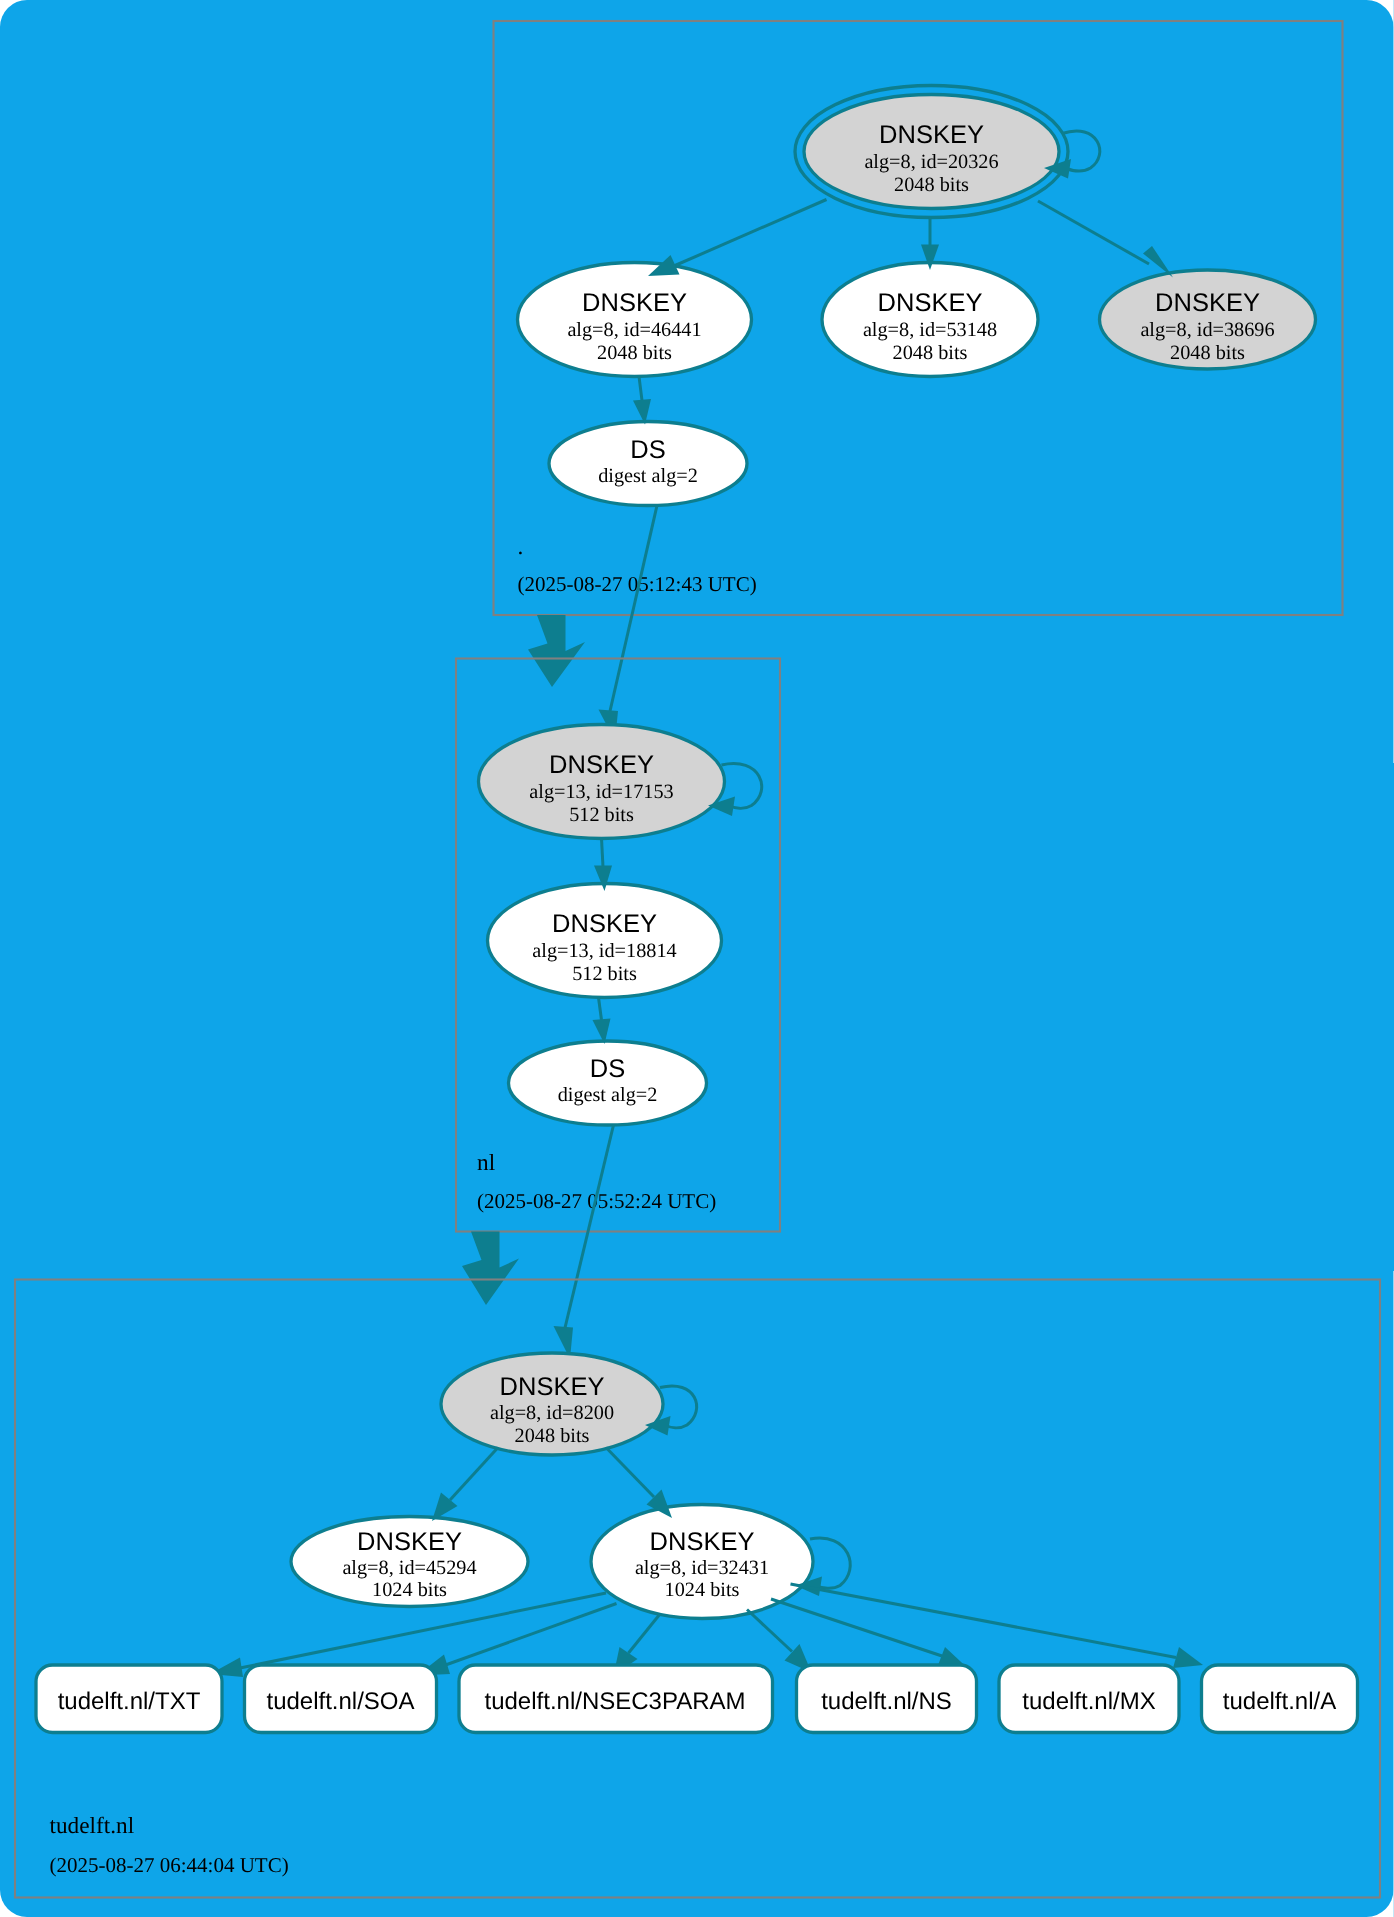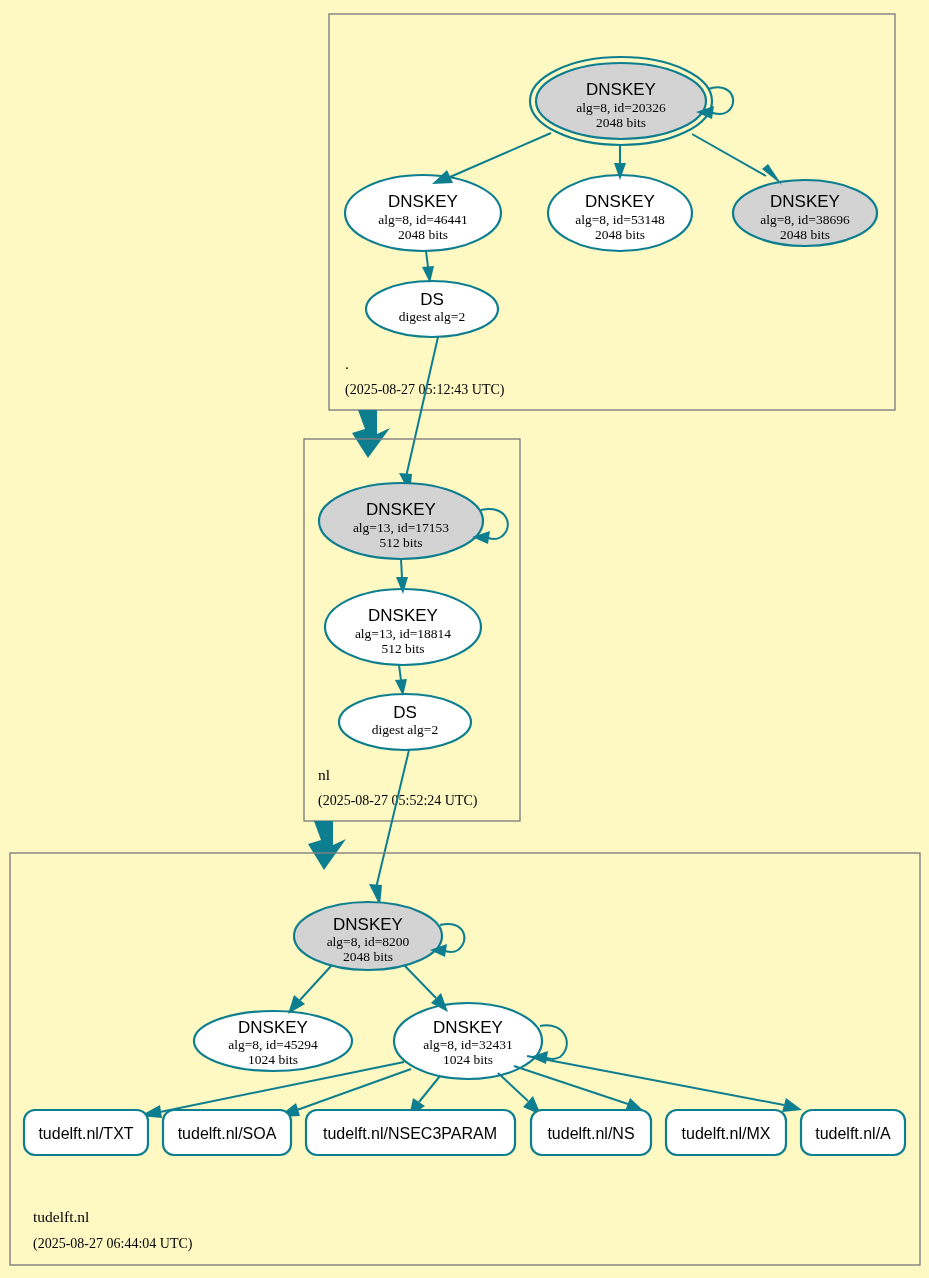--- a/index.html
+++ b/index.html
@@ -4,23 +4,24 @@
 <style>
   html, body {
     margin: 0;
     padding: 0;
     background: #ffffff;
   }
   #canvas {
     position: relative;
     width: 929px;
     height: 1278px;
-    background: #fef9c3;
+    background: #0ea5e9;
     font-family: "Liberation Sans", sans-serif;
     overflow: hidden;
+    border-radius: 18px;
   }
   svg#graph {
     position: absolute;
     left: 0;
     top: 0;
     width: 929px;
     height: 1278px;
   }
   .zone-box {
     fill: none;

